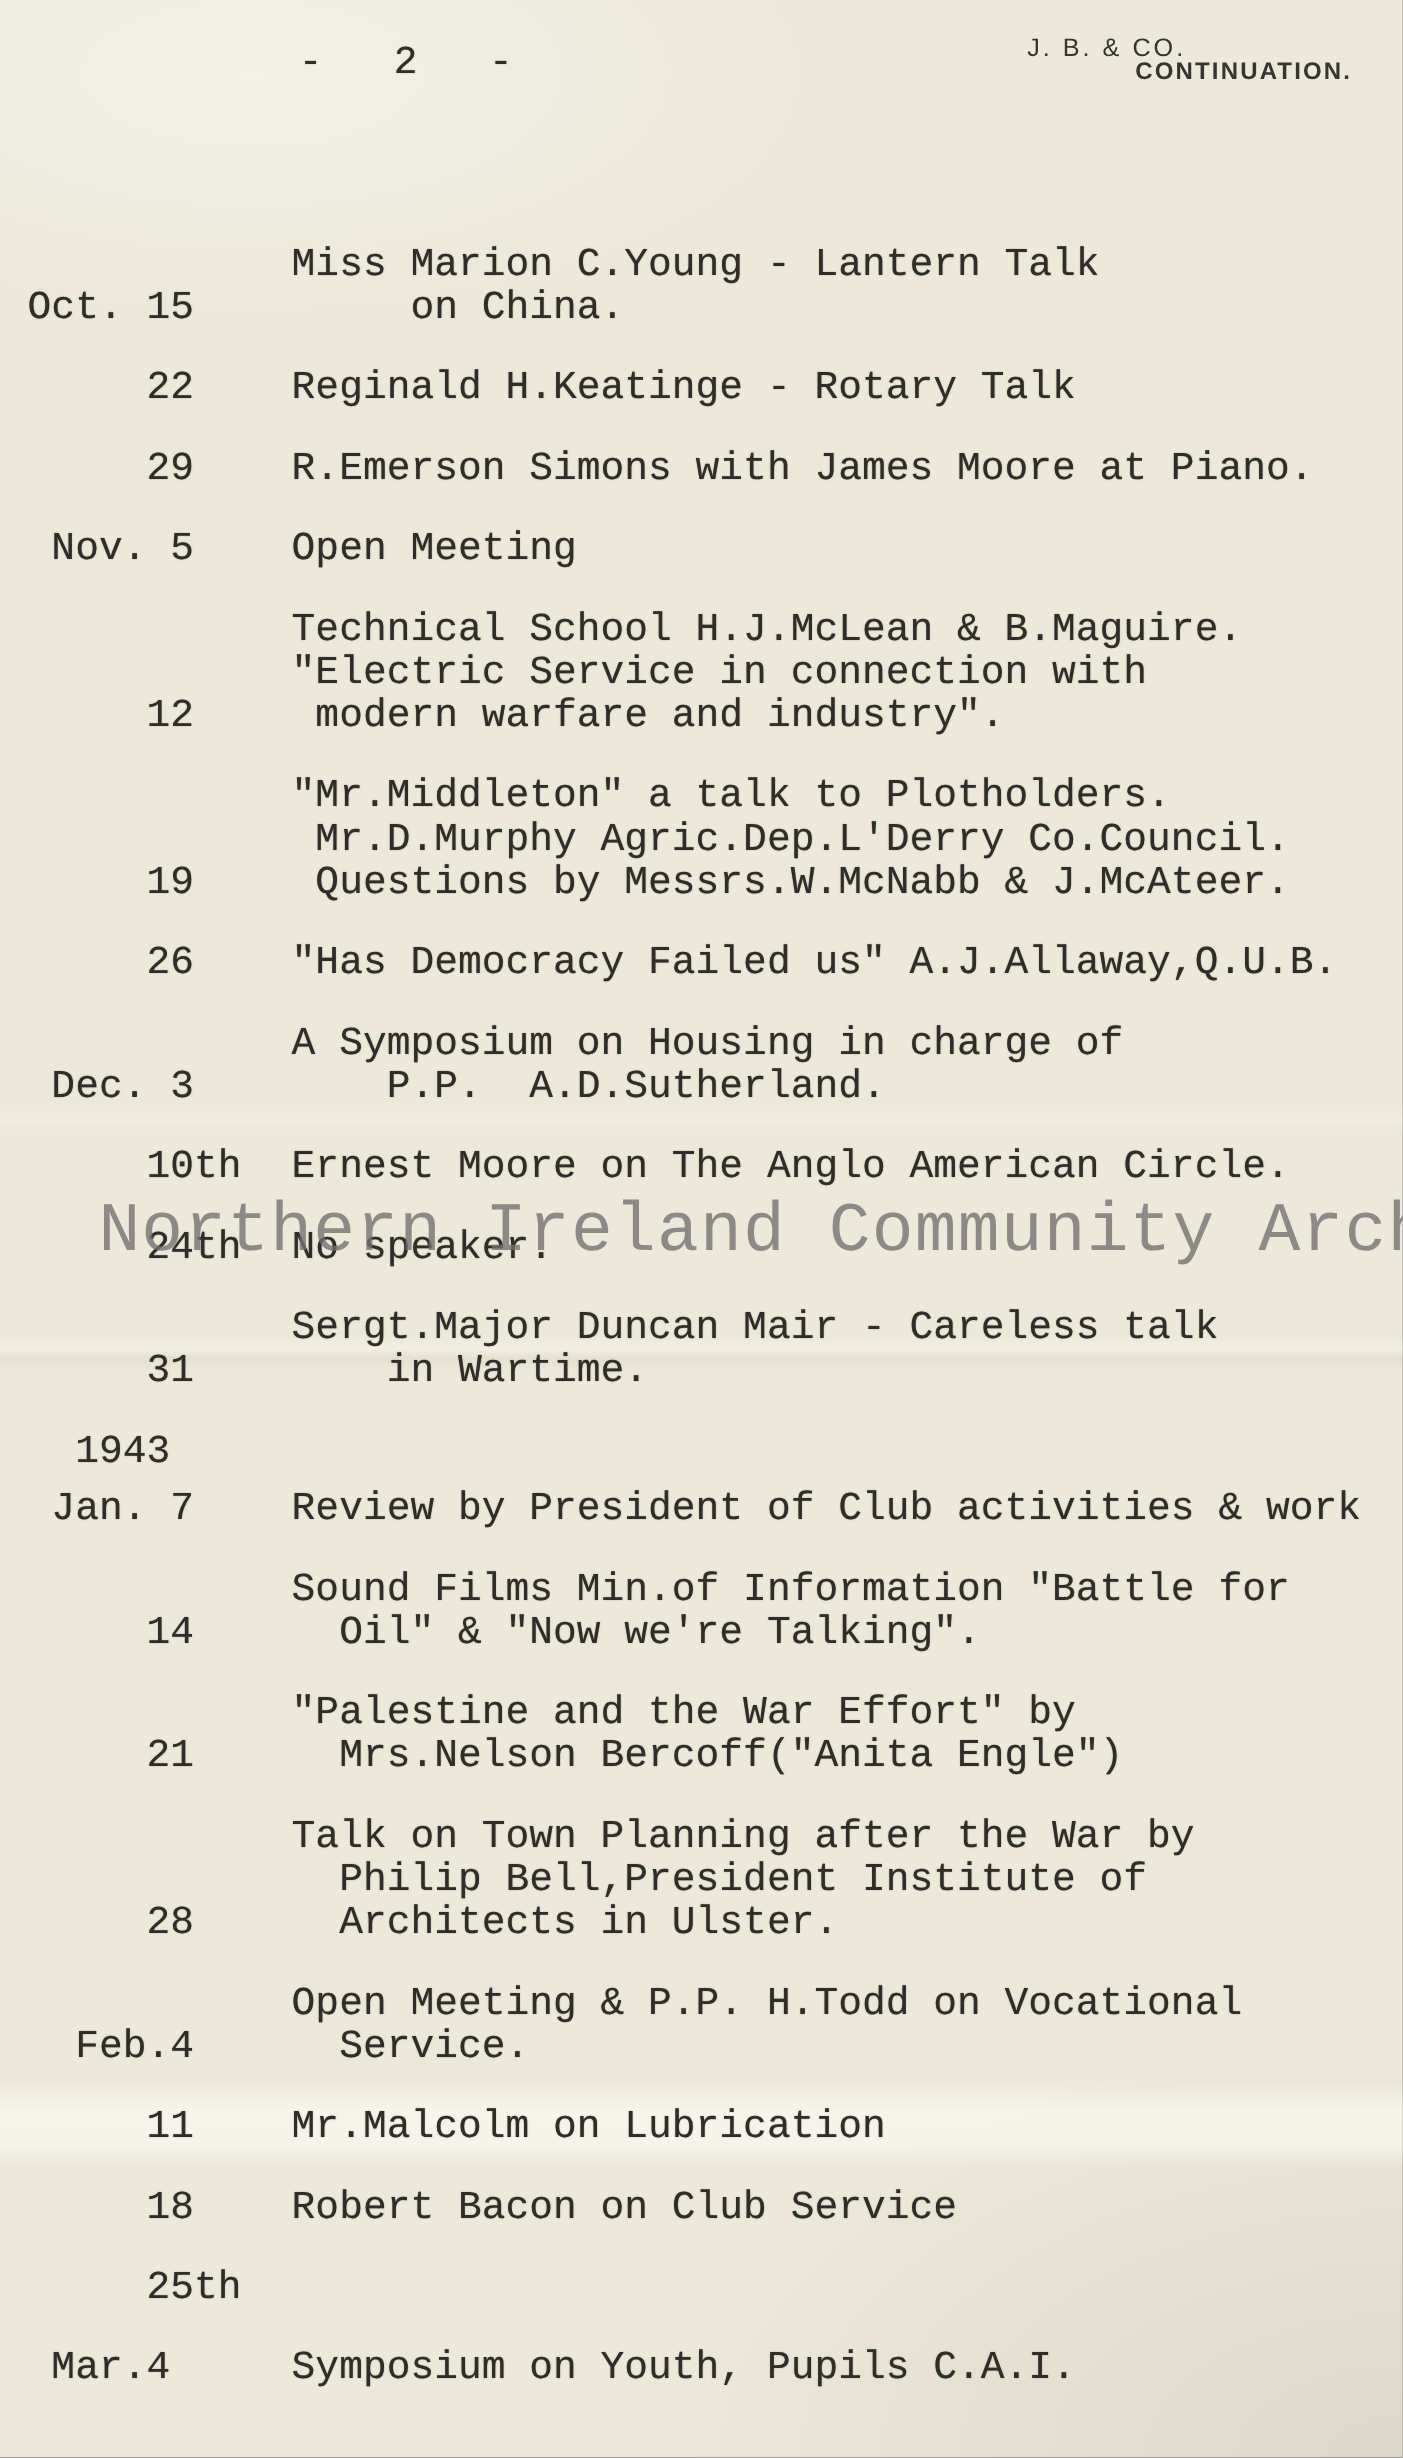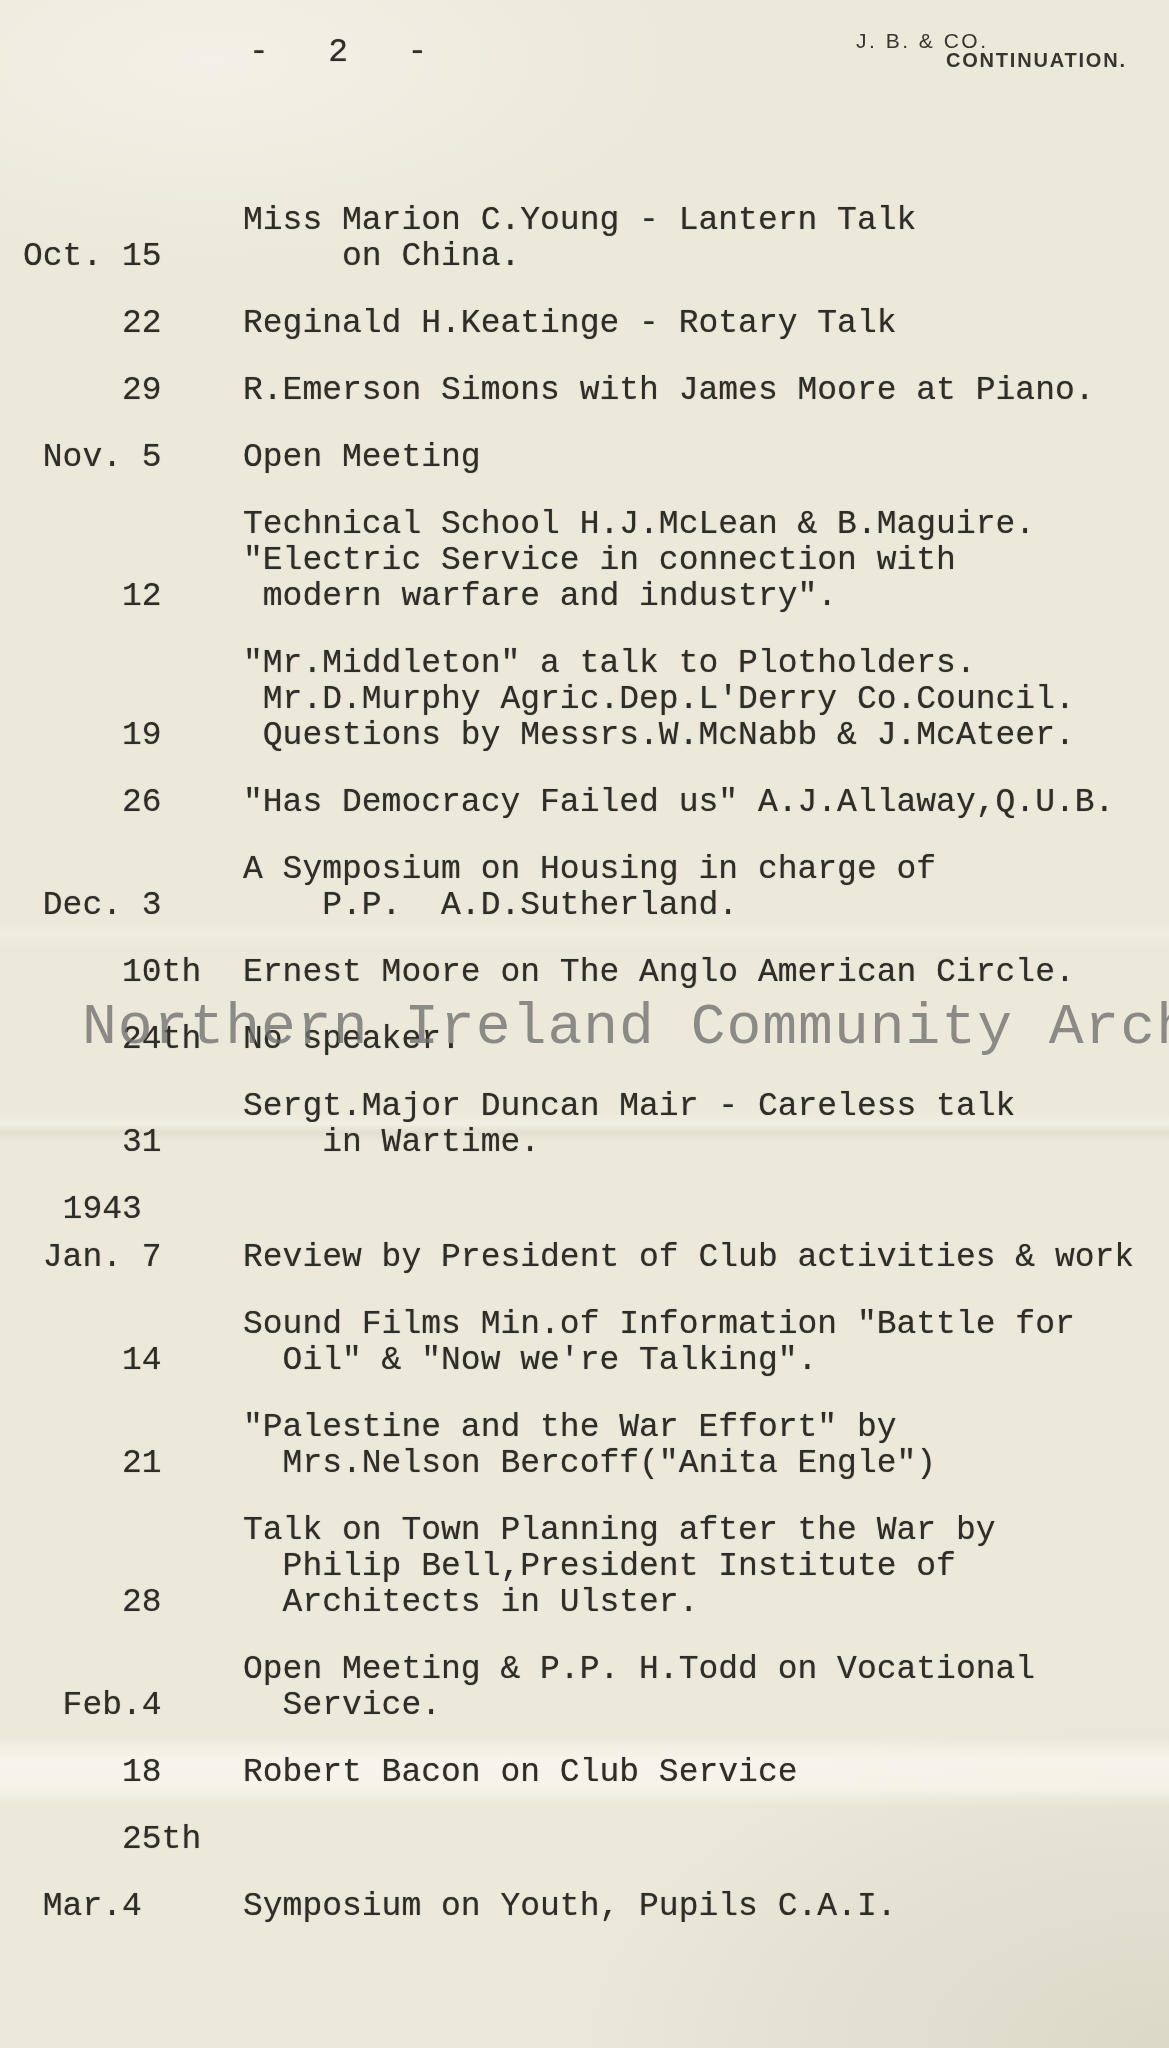--- a/index.html
+++ b/index.html
@@ -115,20 +115,24 @@
         <span class="desc txt">Talk on Town Planning after the War by
   Philip Bell,President Institute of
   Architects in Ulster.</span>
       </div>
       <div class="entry">
         <span class="date txt">  Feb.4</span>
         <span class="desc txt">Open Meeting &amp; P.P. H.Todd on Vocational
   Service.</span>
       </div>
       <div class="entry">
+        <span class="date txt">     11</span>
+        <span class="desc txt">Mr.Malcolm on Lubrication</span>
+      </div>
+      <div class="entry">
         <span class="date txt">     18</span>
         <span class="desc txt">Robert Bacon on Club Service</span>
       </div>
       <div class="entry">
         <span class="date txt">     25th</span>
       </div>
       <div class="entry">
         <span class="date txt"> Mar.4</span>
         <span class="desc txt">Symposium on Youth, Pupils C.A.I.</span>
       </div>

